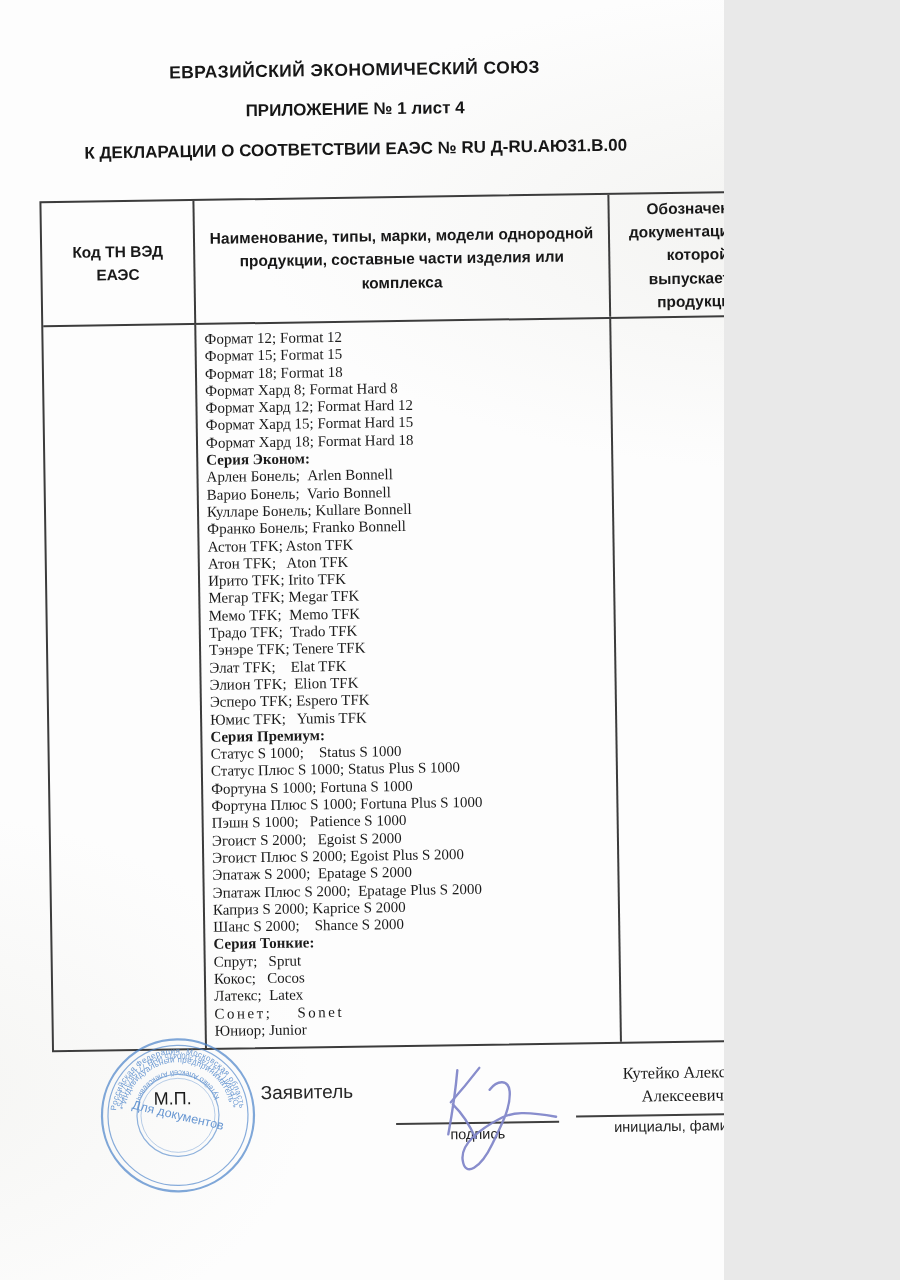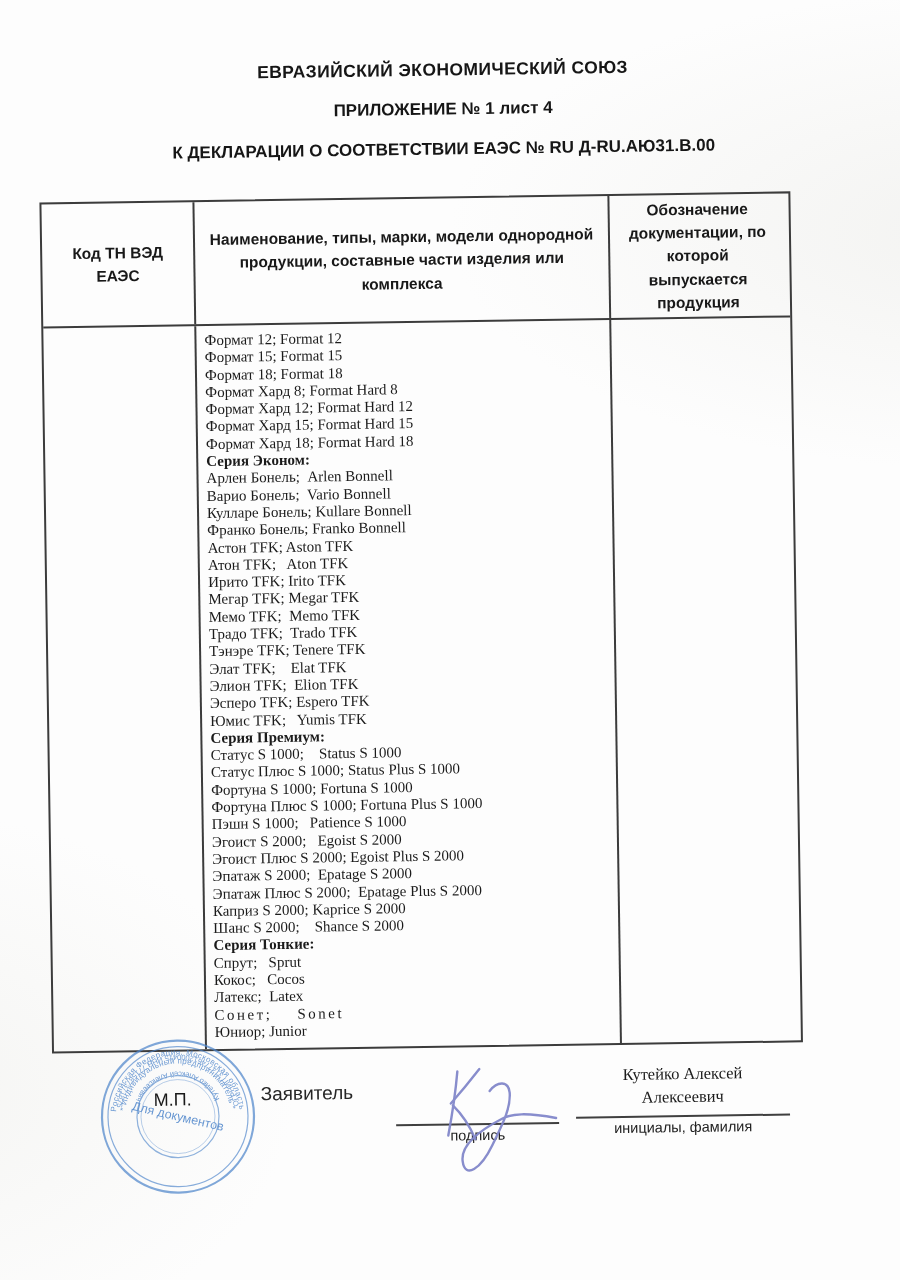--- a/index.html
+++ b/index.html
@@ -1,16 +1,16 @@
 <!DOCTYPE html>
 <html style="--stamp: #4f86cb; --ink: #8287ca;"><head>
 <meta charset="utf-8">
 <style>
   html,body{margin:0;padding:0;background:#e9e9e9;}
-  .page{position:relative;width:900px;height:1280px;overflow:hidden;color:#1c1c1c;
+  .page{position:relative;width:724px;height:1280px;overflow:hidden;color:#1c1c1c;
         font-family:"Liberation Sans",sans-serif;
         background:
           radial-gradient(900px 400px at 110% 18%, #f3f3f1 0%, rgba(243,243,241,0) 60%),
           radial-gradient(700px 500px at -10% 85%, #f5f5f3 0%, rgba(245,245,243,0) 55%),
           #fdfdfd;}
   .scan{position:absolute;inset:0;transform:rotate(-0.85deg);transform-origin:46% 45%;}
 
   .title{position:absolute;left:0;right:0;text-align:center;font-weight:bold;color:#161616;}
   .t1{top:60px;font-size:17.5px;letter-spacing:.4px;}
   .t2{top:100px;font-size:17px;}

